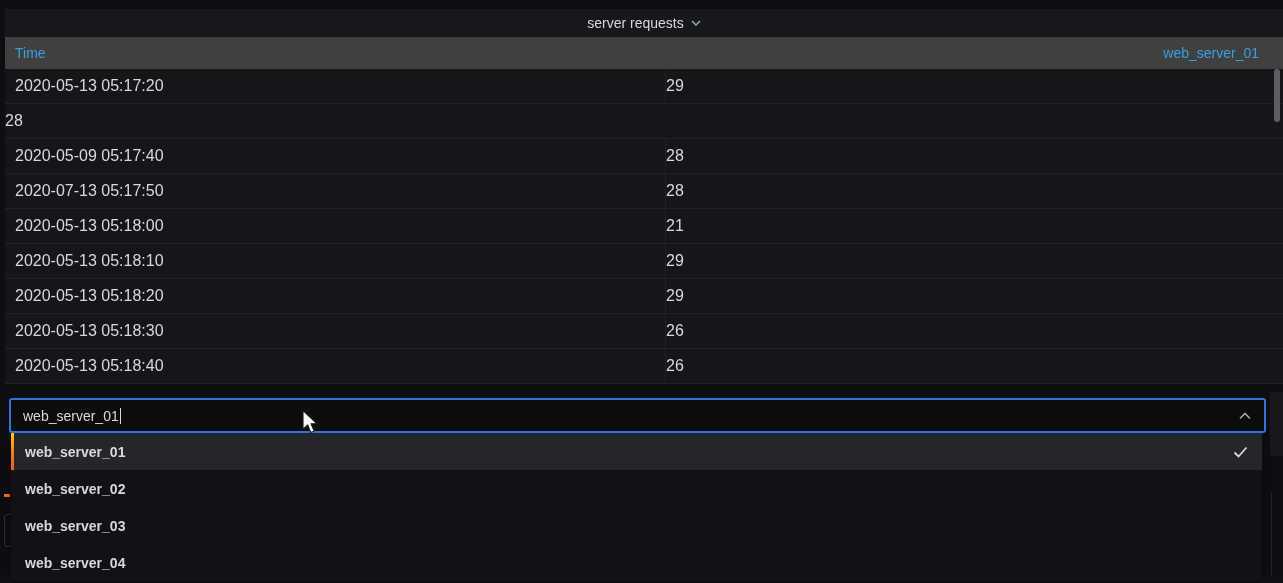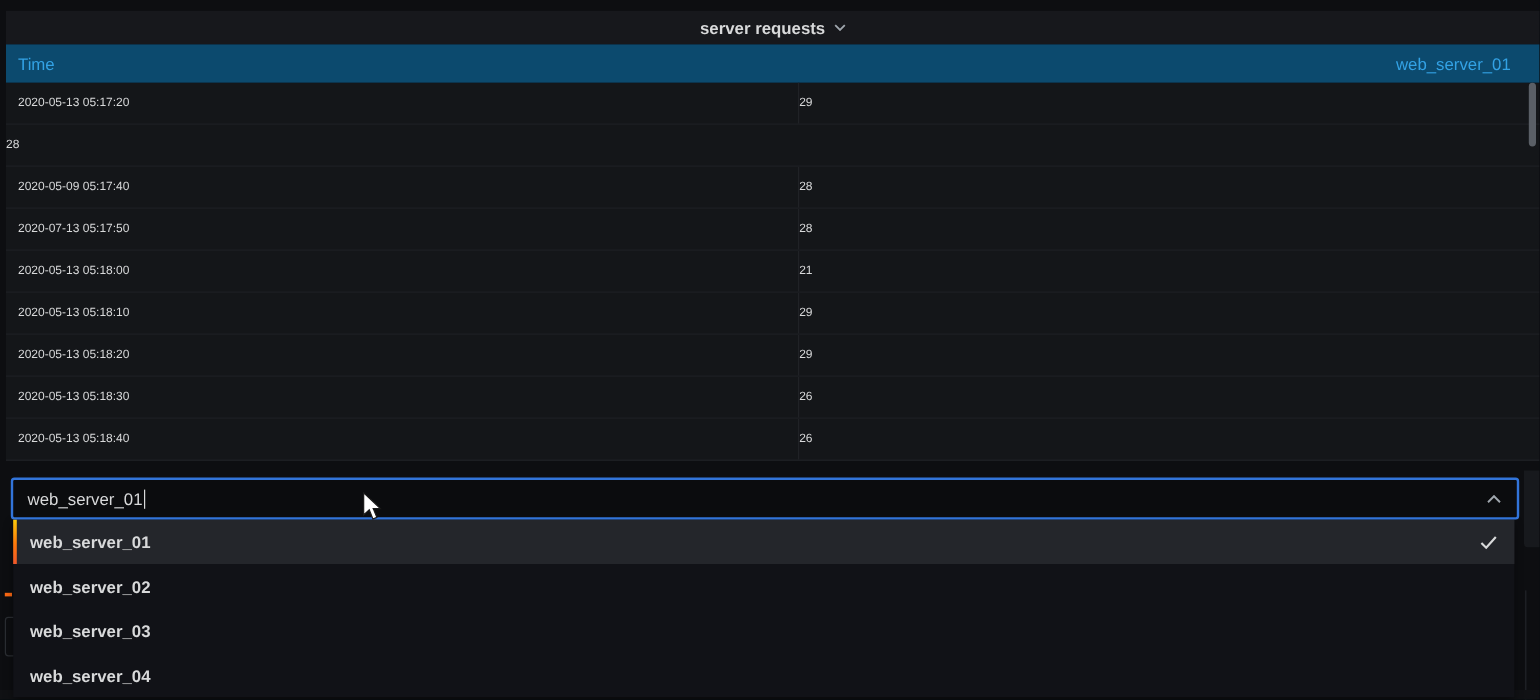--- a/index.html
+++ b/index.html
@@ -4,32 +4,32 @@
 <style>
   * { margin:0; padding:0; box-sizing:border-box; }
   html,body { width:1283px; height:583px; background:#0d0e11; overflow:hidden;
               font-family:"Liberation Sans", sans-serif; }
   .stage { position:relative; width:1283px; height:583px; background:#0d0e11; }
 
   
   .panel { position:absolute; left:5px; top:9px; width:1278px; height:375px; }
   .panel-header { height:28px; background:#17181c; display:flex; align-items:center;
                   justify-content:center; cursor:pointer; }
-  .panel-title { color:#d8d9da; font-size:14px; font-weight:700; }
+  .panel-title { color:#d8d9da; font-size:14px; font-weight:400; }
   .panel-header svg { margin-left:7px; }
 
   .thead { position:absolute; left:0; top:28px; width:100%; height:32px;
-           background:#0c4a6e; display:flex; }
+           background:#404040; display:flex; }
   .th { font-size:14px; color:#33a2e5; line-height:32px; }
   .th-left  { width:661px; padding-left:10px; }
   .th-right { flex:1; text-align:right; padding-right:24px; }
 
   .tbody { position:absolute; left:0; top:60px; width:100%; }
   .trow { display:flex; height:35px; background:#141619; border-bottom:1px solid #202226; }
-  .td { font-size:10px; color:#d8d9da; line-height:34px; }
+  .td { font-size:16px; color:#d8d9da; line-height:34px; }
   .td-time  { width:661px; padding-left:10px; border-right:1px solid #202226; }
   .td-value { flex:1; padding-right:8px; }
 
   .scrollbar { position:absolute; left:1274px; top:69px; width:6px; height:53px;
                background:#5a5f66; border-radius:3px; z-index:2; }
 
   
   .frag-right-top { position:absolute; left:1270px; top:392px; width:13px; height:64px;
                     background:#17191d; border-radius:0 0 0 3px; z-index:1; }
   .frag-right-line { position:absolute; left:1271px; top:492px; width:1px; height:91px;

